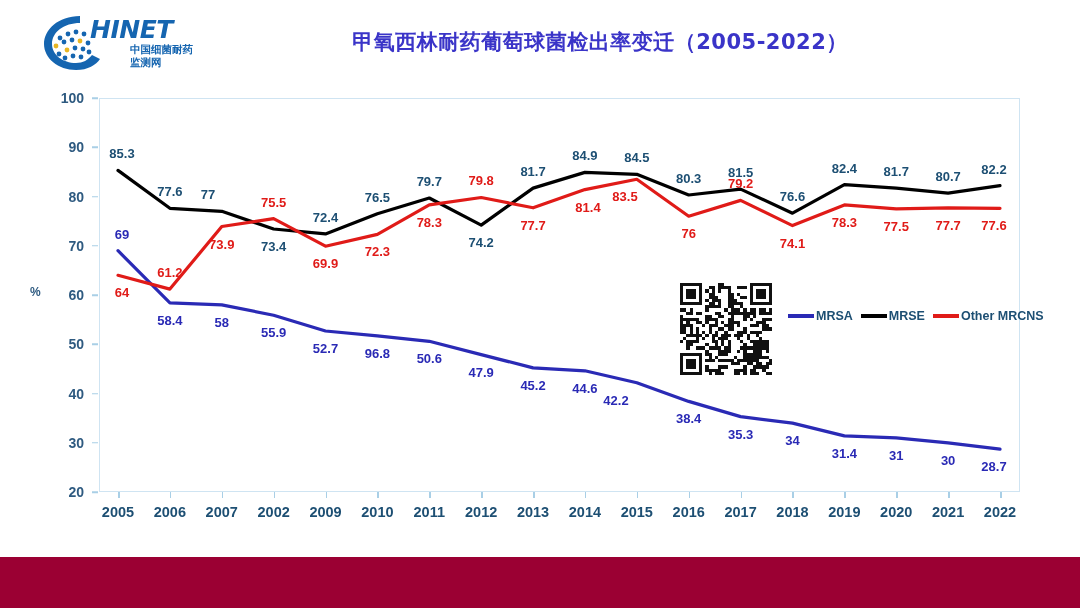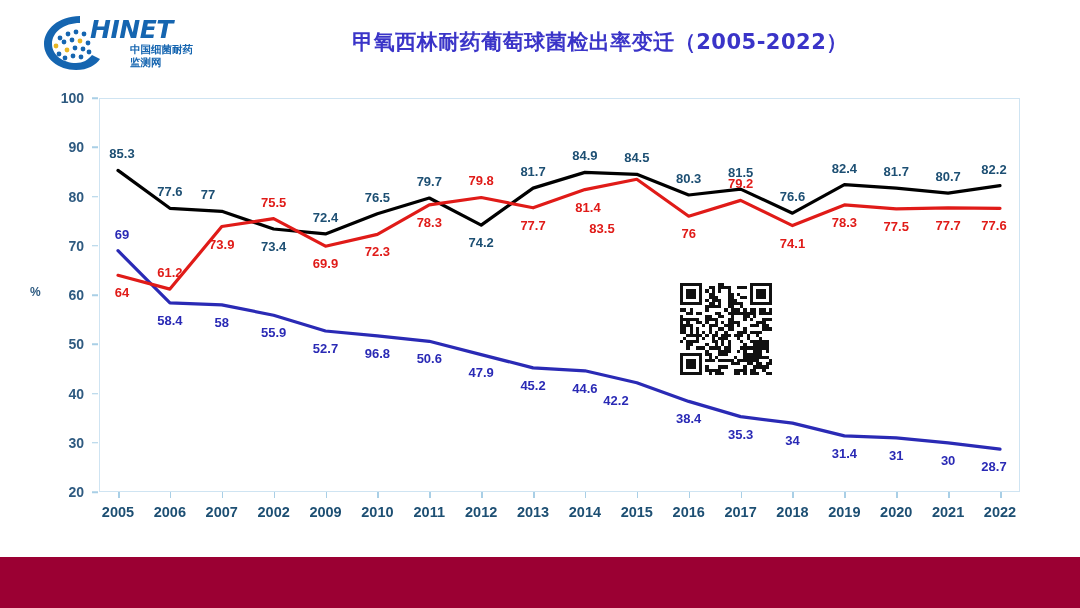--- a/index.html
+++ b/index.html
@@ -596,20 +596,34 @@
         <rect x="20" y="23" width="1" height="1" fill="#111"></rect>
         <rect x="24" y="23" width="1" height="1" fill="#111"></rect>
         <rect x="20" y="24" width="1" height="1" fill="#111"></rect>
         <rect x="21" y="24" width="1" height="1" fill="#111"></rect>
         <rect x="22" y="24" width="1" height="1" fill="#111"></rect>
         <rect x="23" y="24" width="1" height="1" fill="#111"></rect>
         <rect x="24" y="24" width="1" height="1" fill="#111"></rect>
       </svg>
   </div>
 
+  <div id="legend">
+      <div class="lg-item">
+        <span class="lg-swatch" style="background: rgb(42, 42, 181);"></span>
+        <span class="lg-text" style="color: rgb(29, 79, 115);">MRSA</span>
+      </div>
+      <div class="lg-item">
+        <span class="lg-swatch" style="background: rgb(0, 0, 0);"></span>
+        <span class="lg-text" style="color: rgb(29, 79, 115);">MRSE</span>
+      </div>
+      <div class="lg-item">
+        <span class="lg-swatch" style="background: rgb(224, 27, 24);"></span>
+        <span class="lg-text" style="color: rgb(29, 79, 115);">Other MRCNS</span>
+      </div>
+    </div>
 
 
 
   <div id="bottombar"></div>
 
 <div class="ydash" style="top: 98px;"></div>
     <div class="ydash" style="top: 147.25px;"></div>
     <div class="ydash" style="top: 196.5px;"></div>
     <div class="ydash" style="top: 245.75px;"></div>
     <div class="ydash" style="top: 295px;"></div>
@@ -692,21 +706,21 @@
     <div class="dlabel dl-mrcns" style="left: 122px; top: 292.3px;">64</div>
     <div class="dlabel dl-mrcns" style="left: 169.882px; top: 272.09px;">61.2</div>
     <div class="dlabel dl-mrcns" style="left: 221.765px; top: 243.542px;">73.9</div>
     <div class="dlabel dl-mrcns" style="left: 273.647px; top: 201.662px;">75.5</div>
     <div class="dlabel dl-mrcns" style="left: 325.529px; top: 263.242px;">69.9</div>
     <div class="dlabel dl-mrcns" style="left: 377.412px; top: 251.423px;">72.3</div>
     <div class="dlabel dl-mrcns" style="left: 429.294px; top: 221.873px;">78.3</div>
     <div class="dlabel dl-mrcns" style="left: 481.176px; top: 180.485px;">79.8</div>
     <div class="dlabel dl-mrcns" style="left: 533.059px; top: 224.827px;">77.7</div>
     <div class="dlabel dl-mrcns" style="left: 588px; top: 206.605px;">81.4</div>
-    <div class="dlabel dl-mrcns" style="left: 602px; top: 196.262px; margin-top: 32px;">83.5</div>
+    <div class="dlabel dl-mrcns" style="left: 625px; top: 196.262px;">83.5</div>
     <div class="dlabel dl-mrcns" style="left: 688.706px; top: 233.2px;">76</div>
     <div class="dlabel dl-mrcns" style="left: 740.588px; top: 183.44px;">79.2</div>
     <div class="dlabel dl-mrcns" style="left: 792.471px; top: 242.558px;">74.1</div>
     <div class="dlabel dl-mrcns" style="left: 844.353px; top: 221.873px;">78.3</div>
     <div class="dlabel dl-mrcns" style="left: 896.235px; top: 225.812px;">77.5</div>
     <div class="dlabel dl-mrcns" style="left: 948.118px; top: 224.827px;">77.7</div>
     <div class="dlabel dl-mrcns" style="left: 994px; top: 225.32px;">77.6</div>
   </div>
 
 </body></html>

